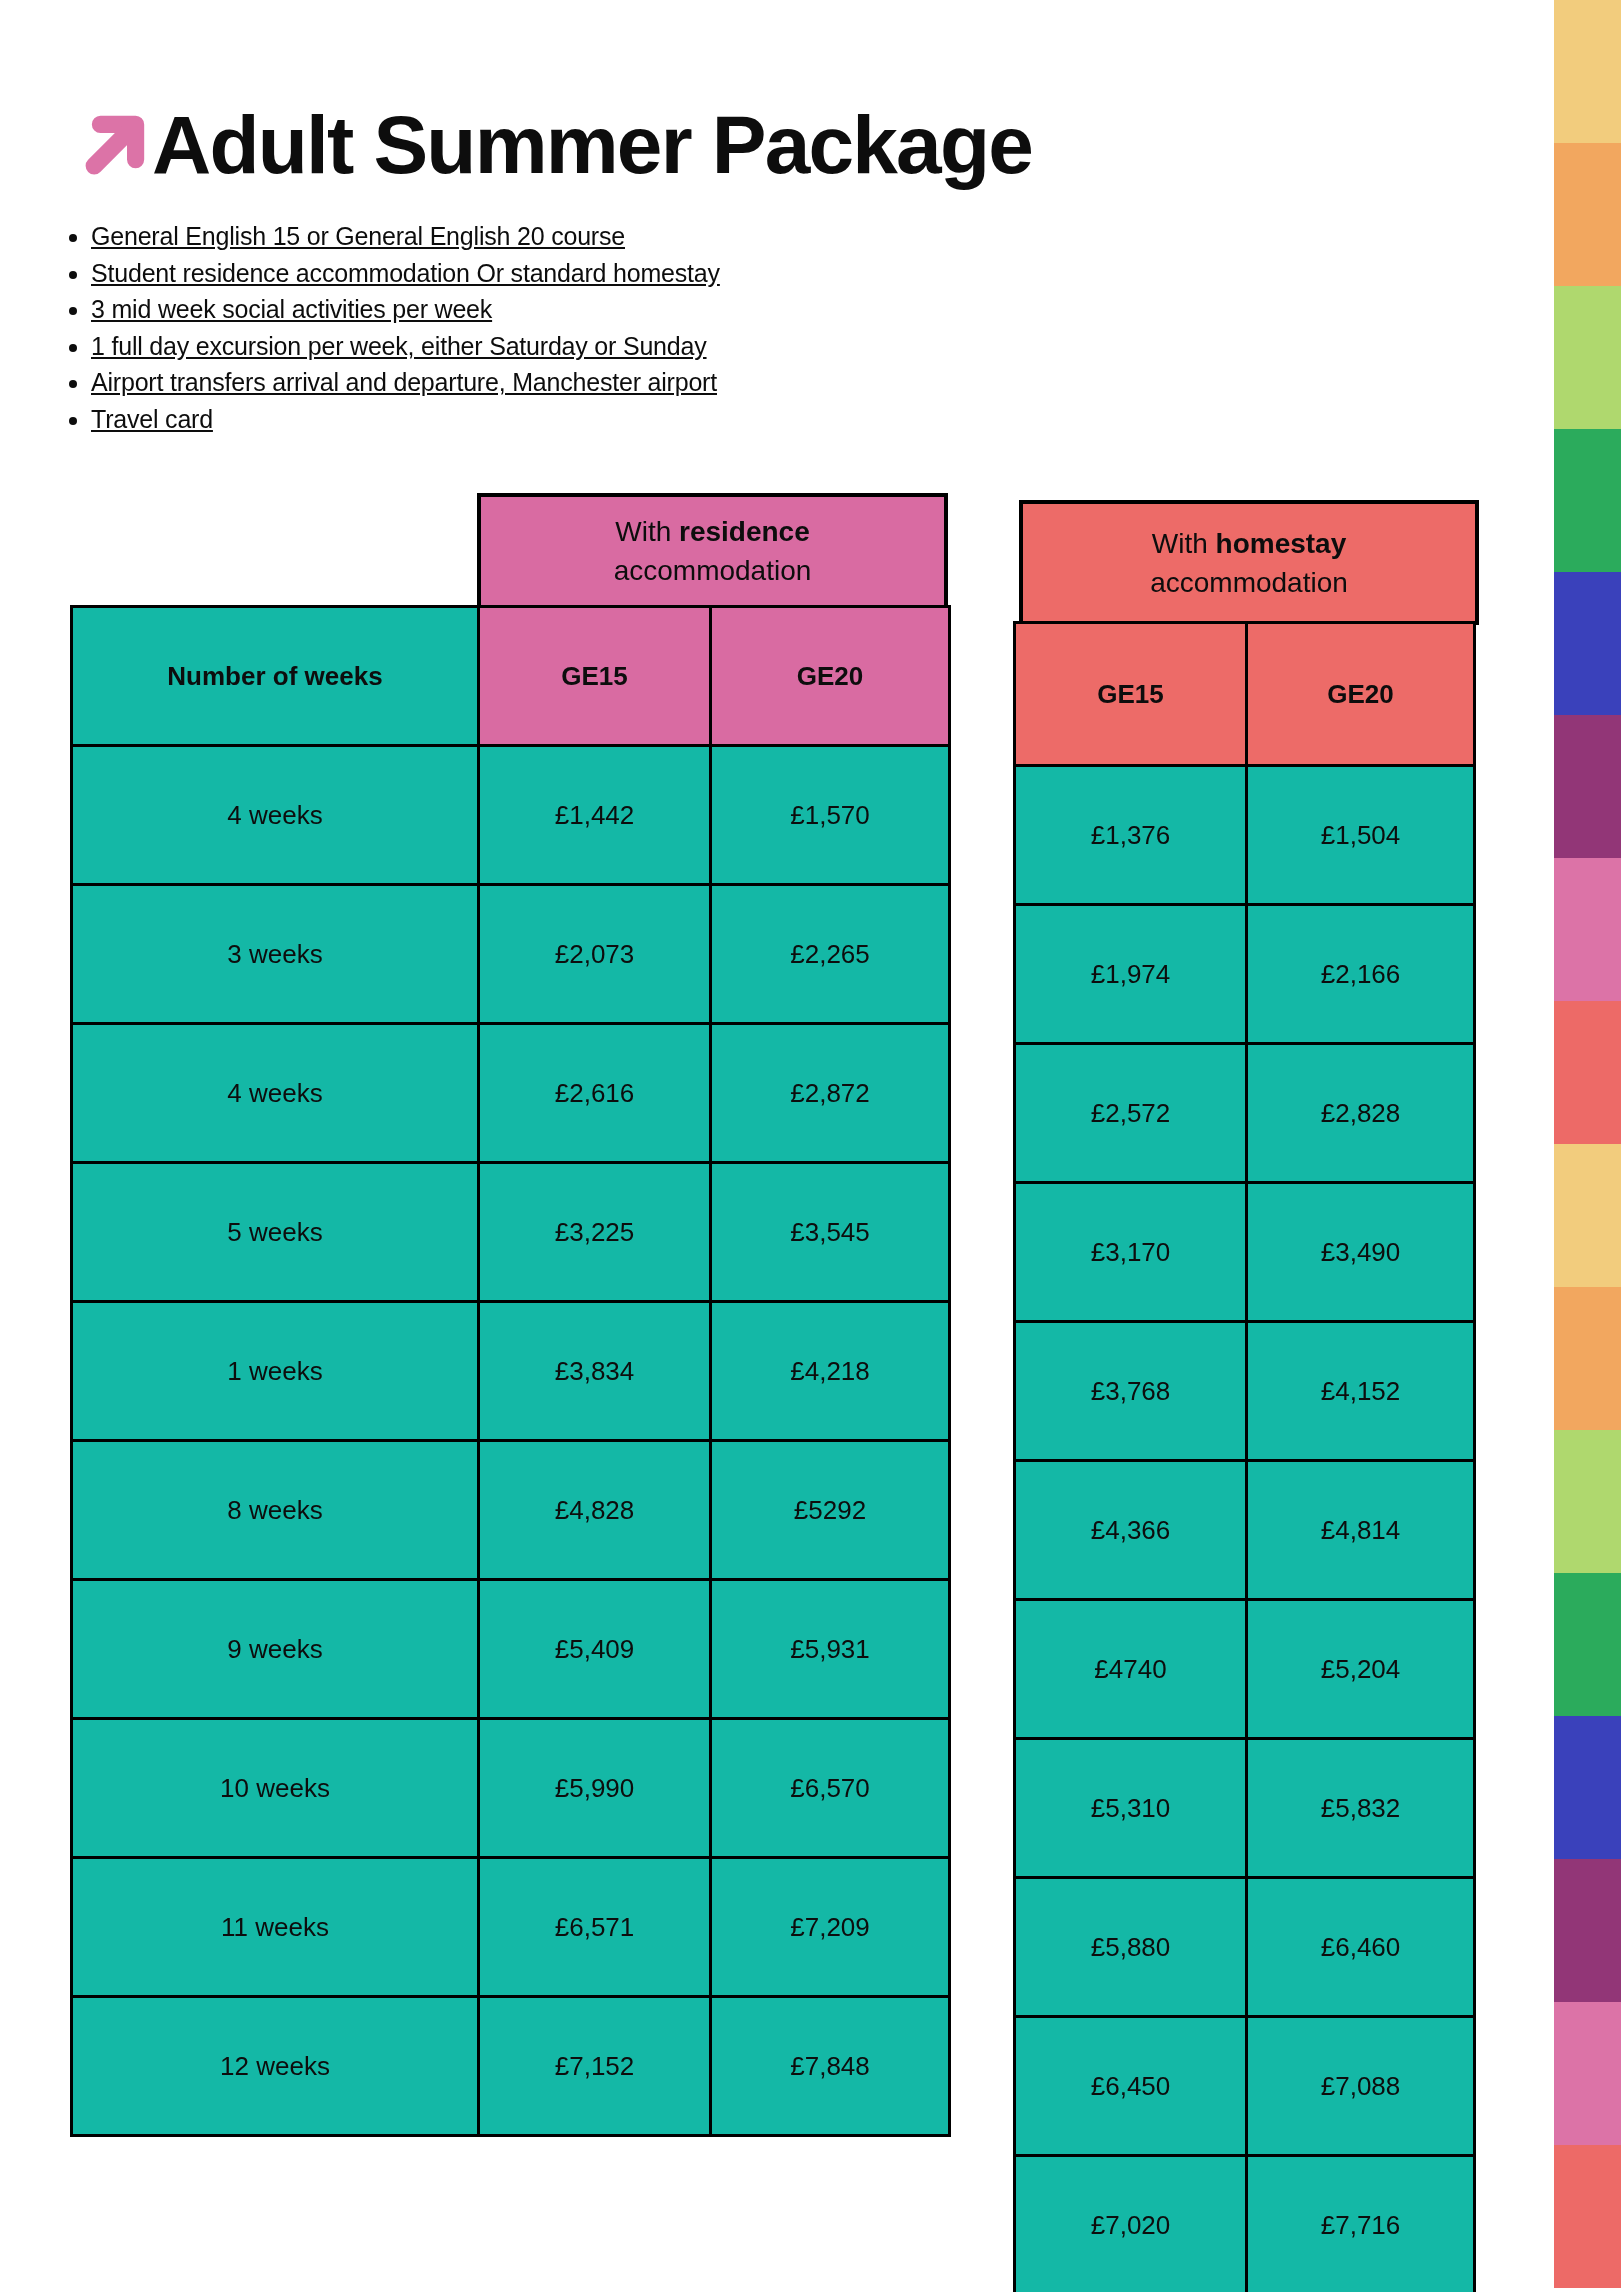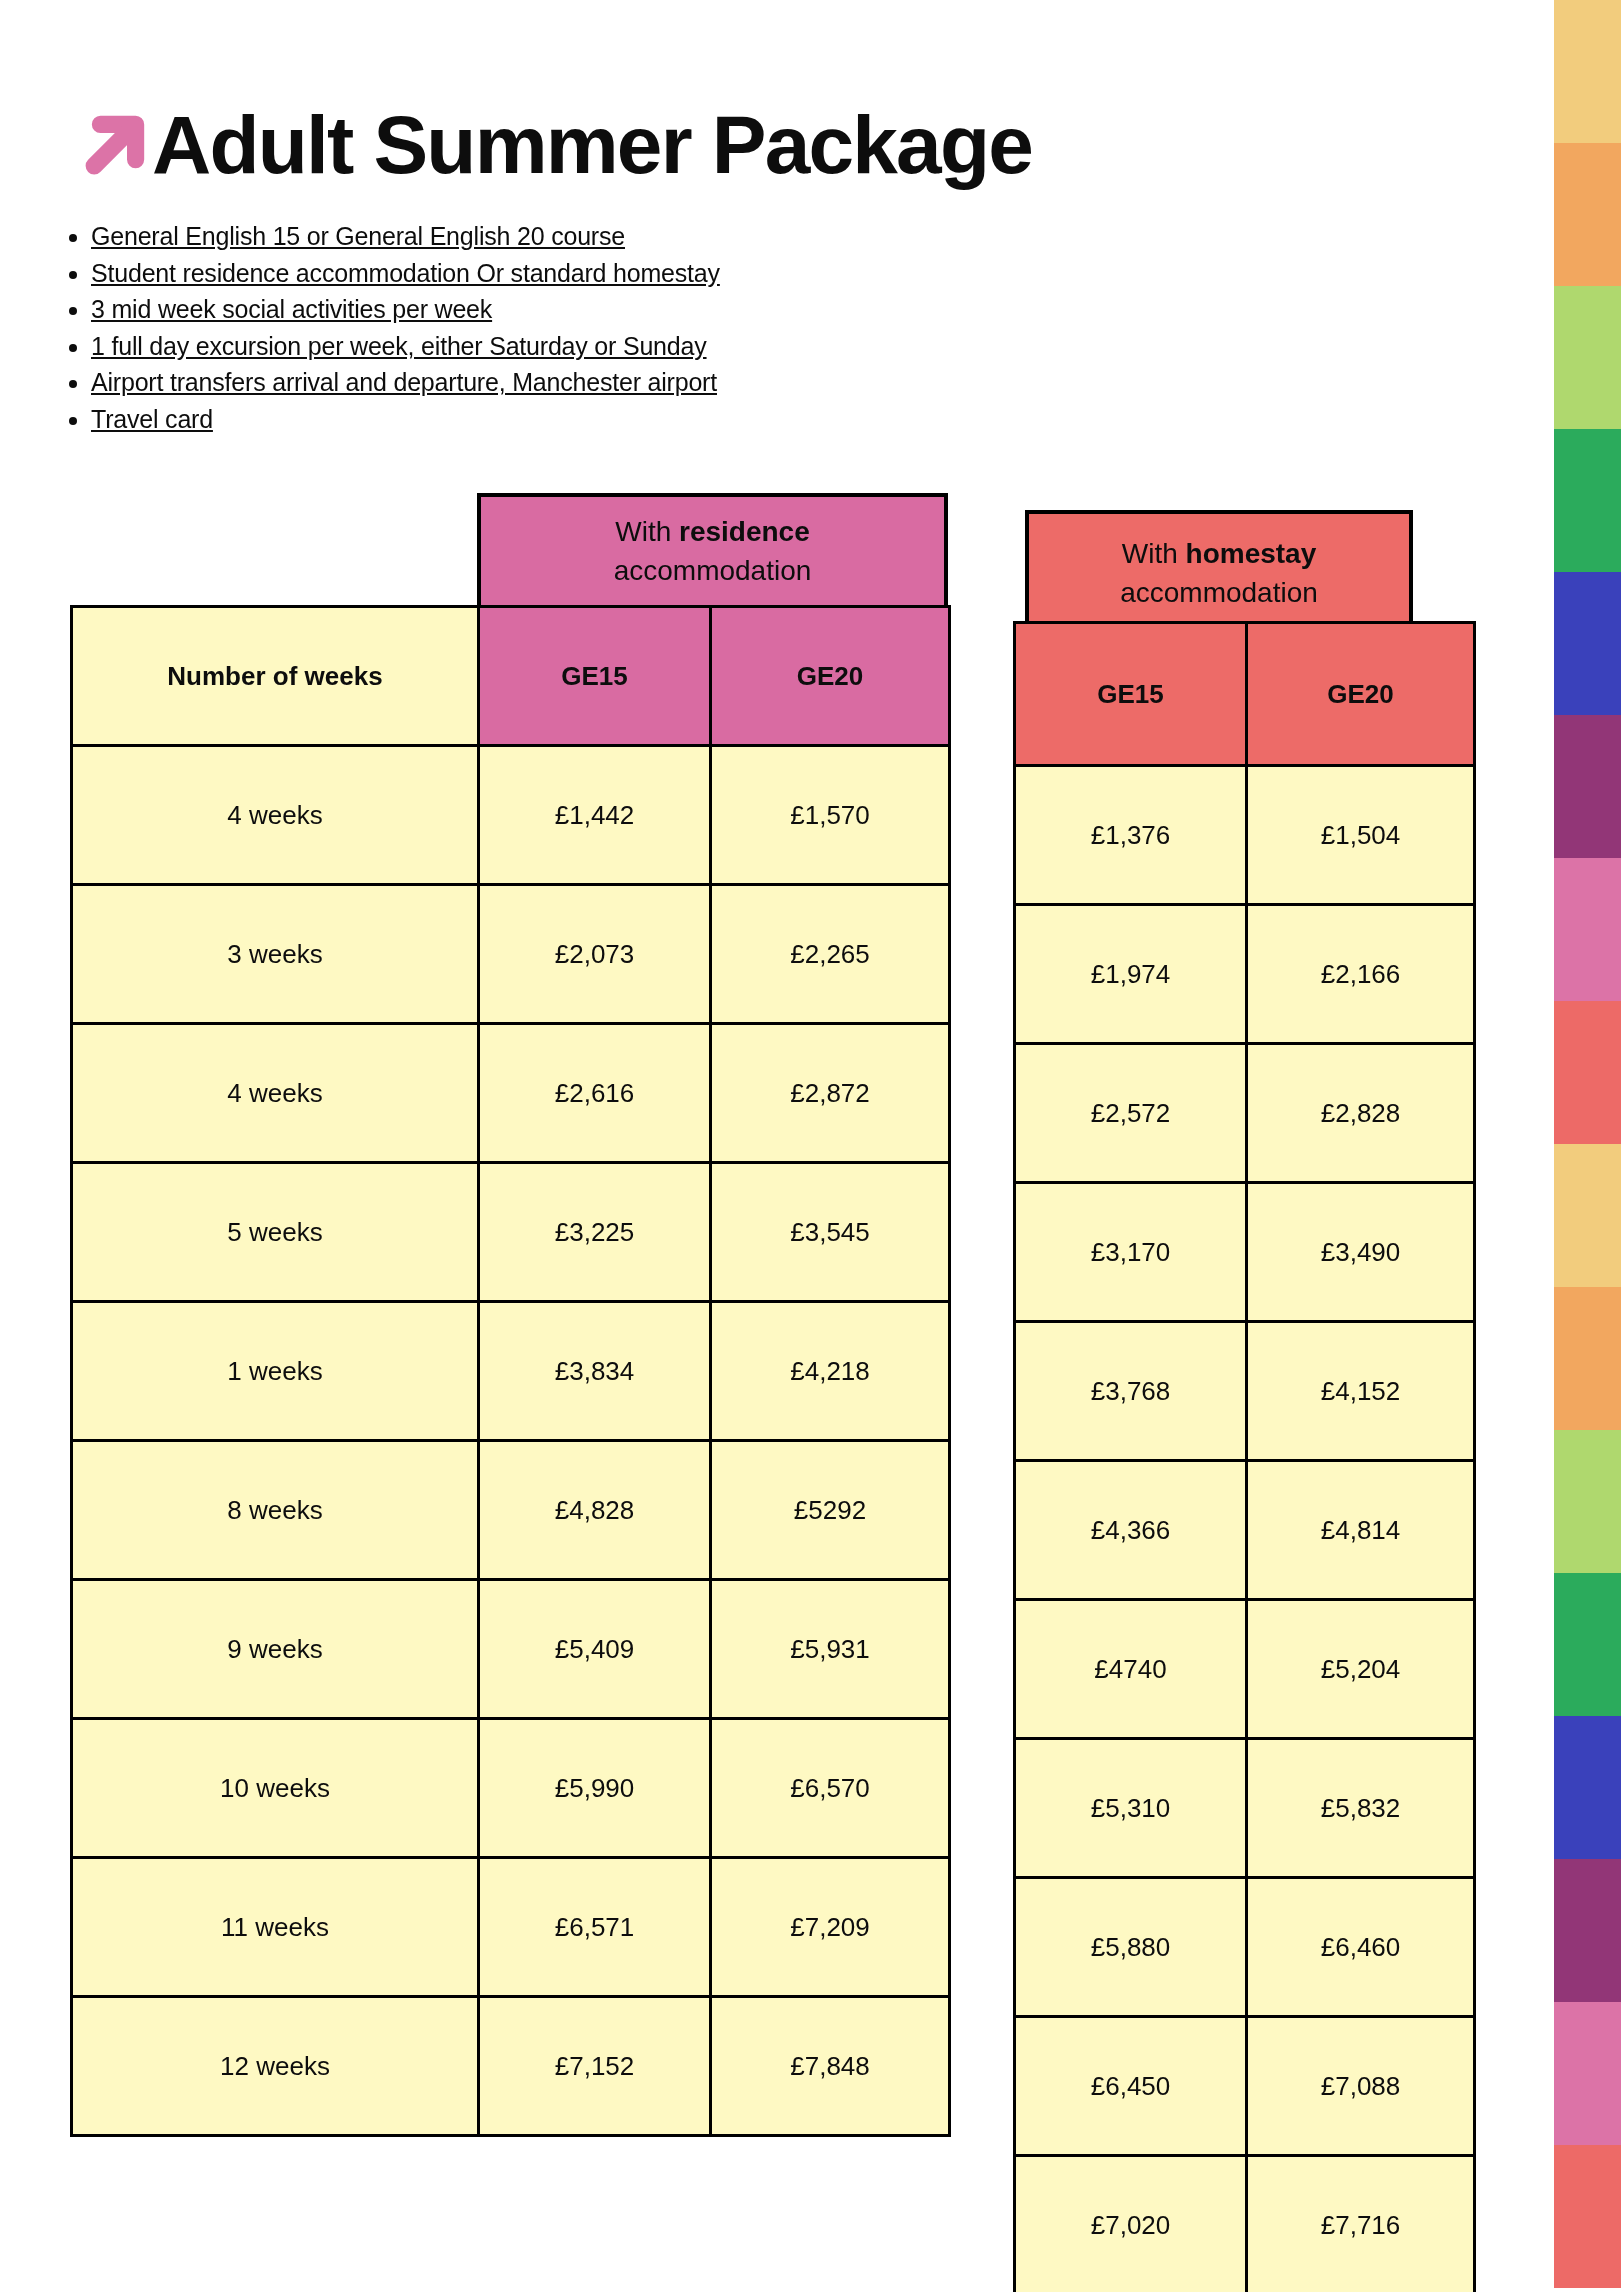--- a/index.html
+++ b/index.html
@@ -53,38 +53,38 @@
 
   .acc-header {
     position: absolute; top: 0;
     border: 4.5px solid #000;
     display: flex; flex-direction: column;
     align-items: center; justify-content: center;
     text-align: center;
     font-size: 28px; line-height: 39px;
   }
   .res-wrap .acc-header { left: 407px; width: 471px; height: 116px; }
-  .home-wrap .acc-header { left: 12px; width: 388px; height: 125px; margin-top: 10px; }
+  .home-wrap .acc-header { left: 6px; width: 460px; height: 125px; }
 
   table.prices {
     position: absolute; left: 0;
     border-collapse: collapse;
     table-layout: fixed;
   }
   .res-wrap table.prices { top: 112px; width: 879px; }
   .home-wrap table.prices { top: 121px; width: 460px; }
 
   table.prices td, table.prices th {
     border: 3.6px solid #000;
     text-align: center;
     vertical-align: middle;
     font-size: 26px;
     font-weight: 400;
     padding: 0;
-    background: #fef9c3;
+    background: #14b8a6;
   }
   table.prices th { font-weight: 700; }
   .res-wrap tr.head-row { height: 139px; }
   .res-wrap tr.data-row { height: 139px; }
   .home-wrap tr.head-row { height: 143px; }
   .home-wrap tr.data-row { height: 139px; }
 </style>
 </head>
 <body>
 

